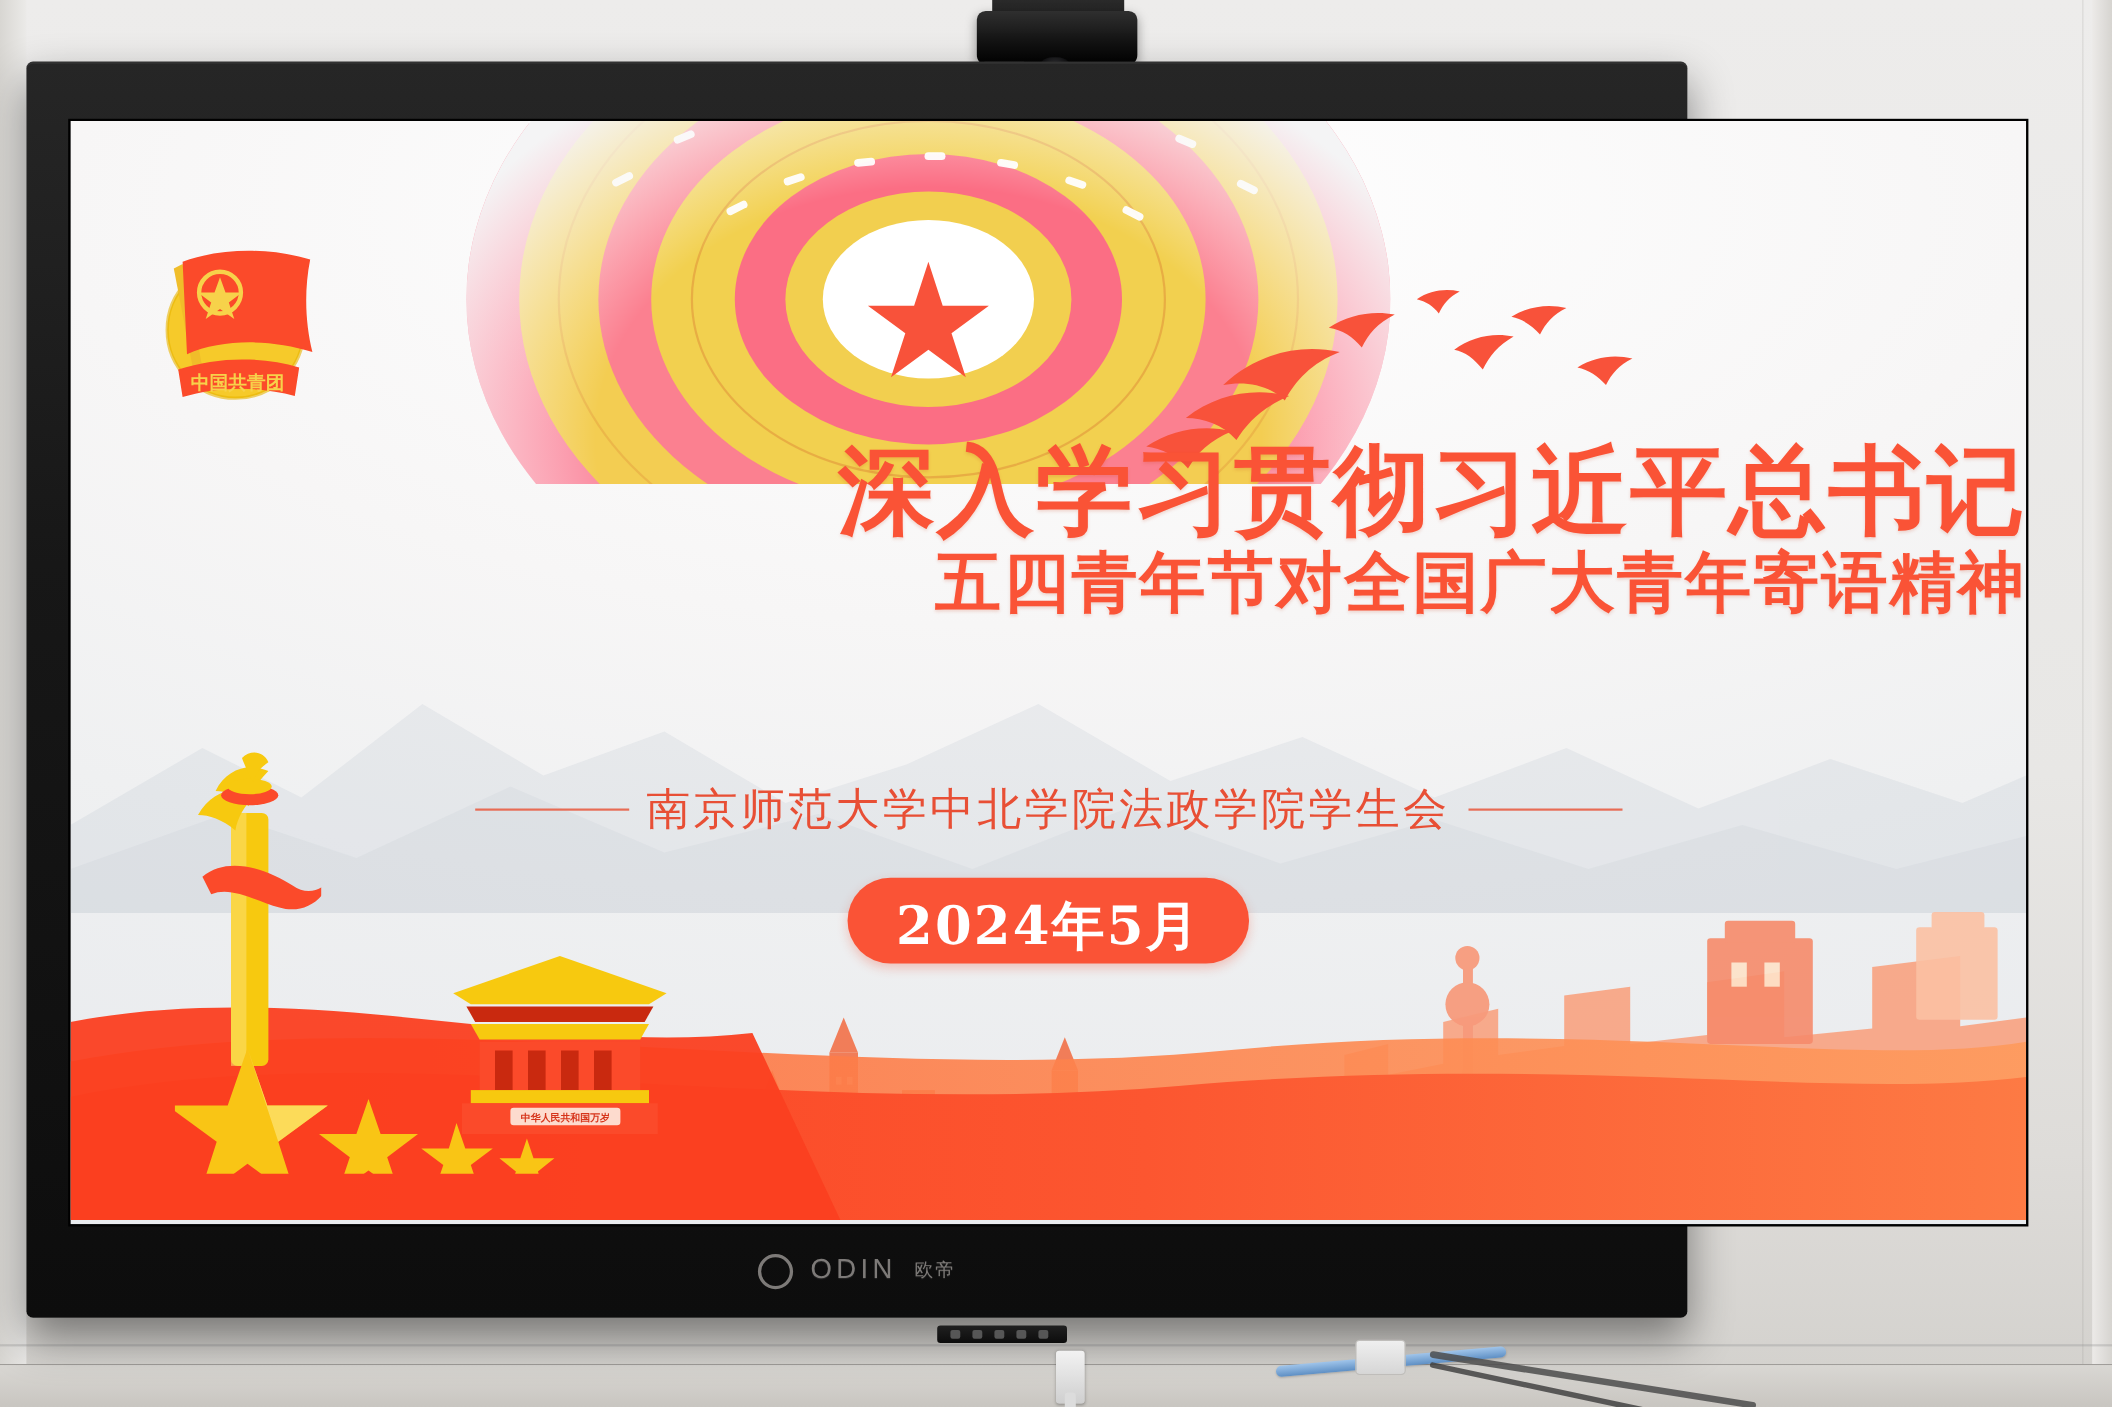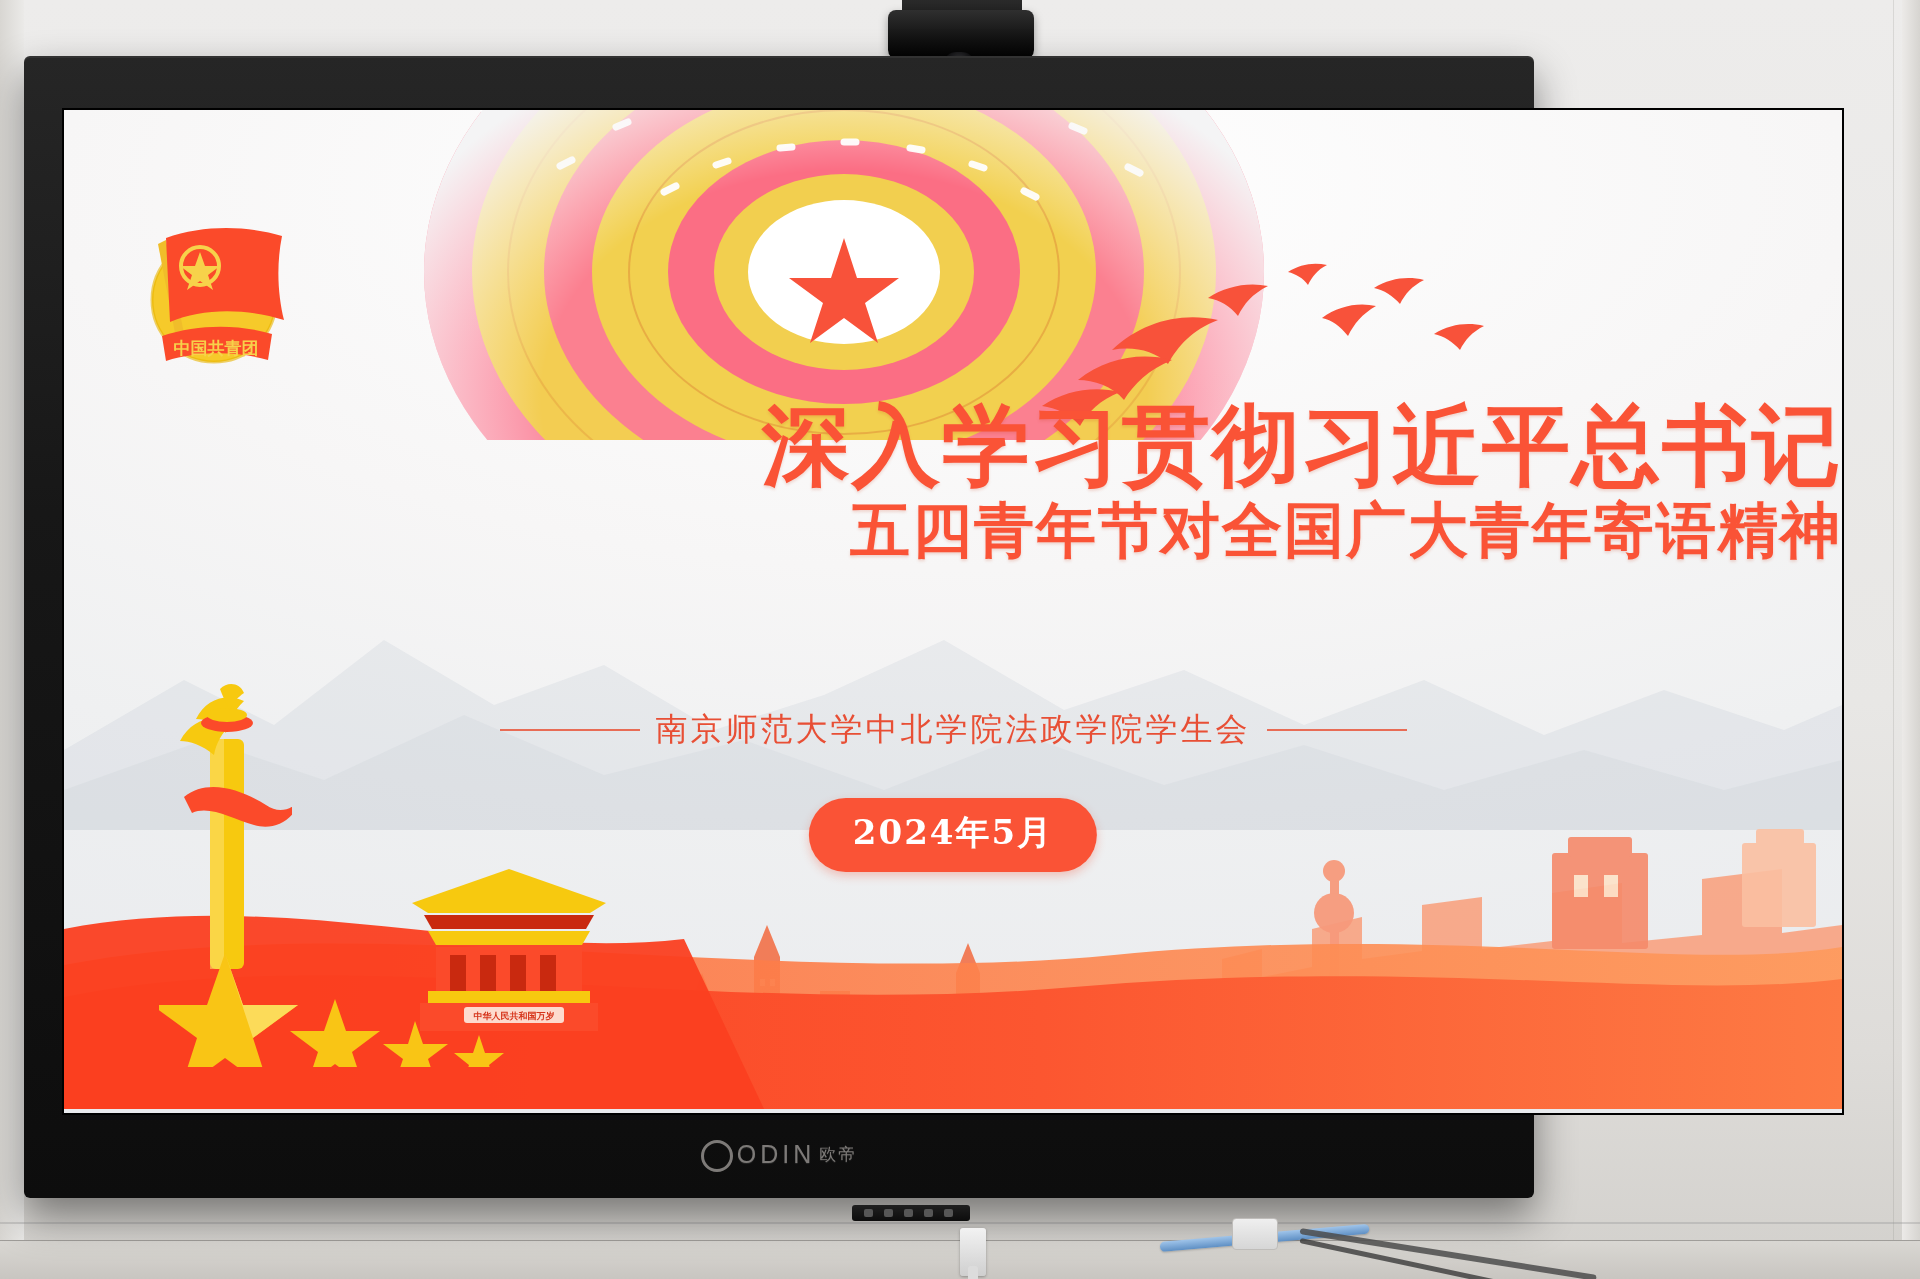--- a/index.html
+++ b/index.html
@@ -62,21 +62,21 @@
     border-radius:6px;
     box-shadow:0 18px 40px rgba(0,0,0,.45), 0 2px 0 rgba(255,255,255,.06) inset;
   }
   .tv-inner{
     position:absolute;left:40px;top:54px;width:1778px;height:1003px;
     background:#000;overflow:hidden;
     box-shadow:0 0 0 2px #000, 0 0 14px rgba(0,0,0,.9) inset;
   }
   .tv-brand{
     position:absolute;left:0;right:0;top:1078px;height:40px;
-    display:flex;align-items:center;justify-content:center;gap:4px;
+    display:flex;align-items:center;justify-content:center;gap:16px;
     color:#8d8a87;letter-spacing:4px;font-size:25px;
     text-shadow:0 1px 1px rgba(255,255,255,.12);
     opacity:.88;
   }
   .tv-brand .mark{
     display:inline-block;width:26px;height:26px;border:3px solid #8d8a87;border-radius:50%;
     position:relative;top:2px;
   }
   .tv-brand .cn{letter-spacing:2px;font-size:17px;}
 
@@ -155,29 +155,29 @@
   .t1{font-size:88px;}
   .t2{font-size:60px;}
 
   .sub-row{
     position:absolute;left:0;right:0;top:598px;
     display:flex;align-items:center;justify-content:center;gap:16px;
   }
   .sub-rule{width:140px;height:2px;background:#e8654d;opacity:.95;}
   .subtitle{
     font-family:"DejaVu Serif","Liberation Serif",serif;
-    font-size:32px;color:#e84f35;letter-spacing:3px;white-space:nowrap;
+    font-size:40px;color:#e84f35;letter-spacing:3px;white-space:nowrap;
   }
 
   .date-badge{
     position:absolute;left:50%;top:688px;transform:translateX(-50%);
     background:#fa5336;color:#fff;border-radius:40px;
-    padding:12px 44px 16px;
+    padding:12px 44px 2px;
     font-family:"DejaVu Serif","Liberation Serif",serif;
-    font-weight:bold;font-size:34px;letter-spacing:2px;
+    font-weight:bold;font-size:48px;letter-spacing:2px;
     box-shadow:0 4px 10px rgba(240,70,40,.28);
     white-space:nowrap;
   }
 
   
   .scene{position:absolute;left:0;right:0;bottom:4px;height:430px;font-weight:bold;}
   .skyline{position:absolute;left:520px;bottom:0;width:760px;height:210px;opacity:.92;}
   .wall-gw{position:absolute;right:0;bottom:40px;width:620px;height:260px;}
   .red-band{position:absolute;left:0;right:0;bottom:0;height:240px;}
   .huabiao{position:absolute;left:98px;bottom:130px;width:130px;height:300px;}

